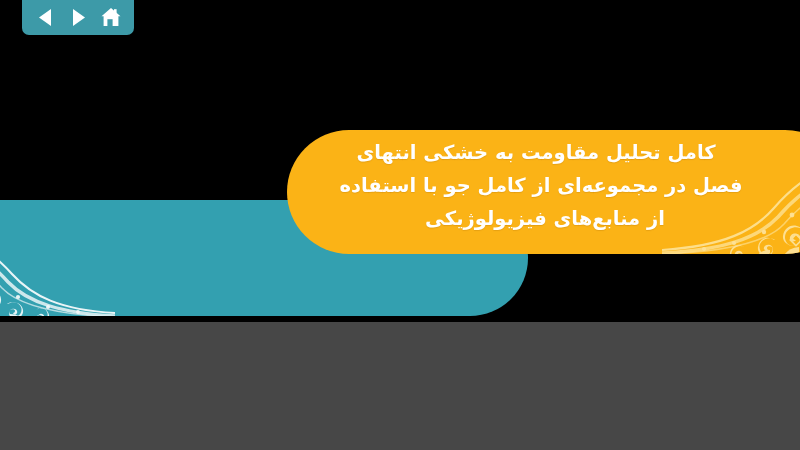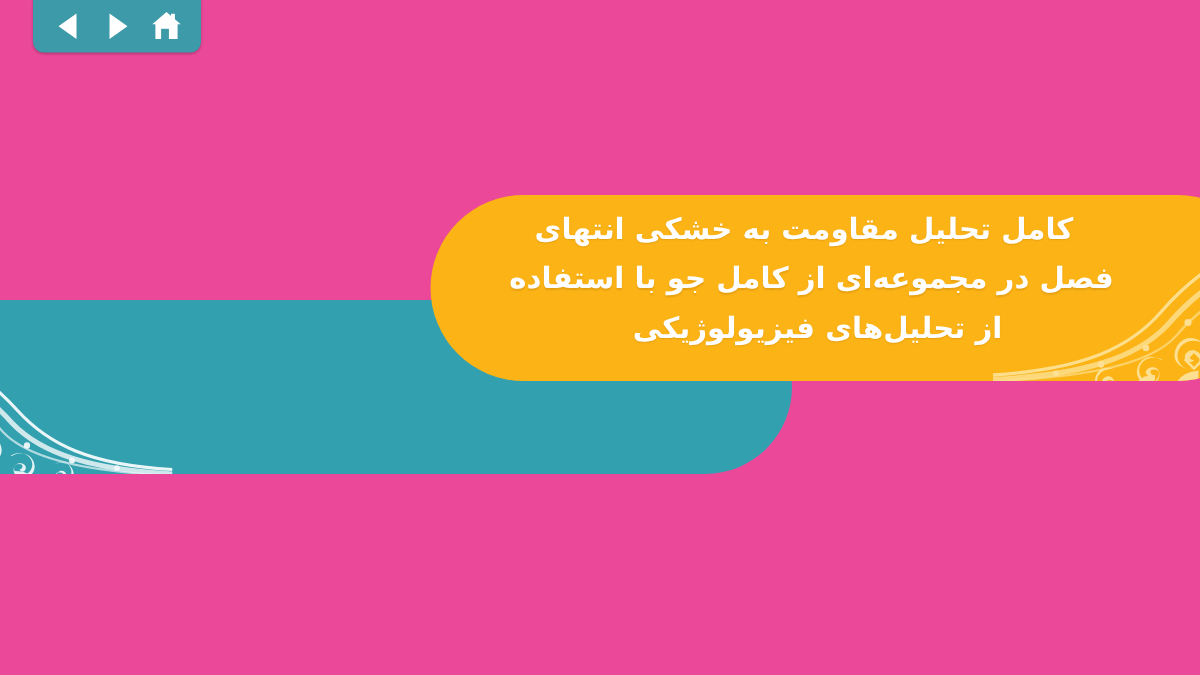--- a/index.html
+++ b/index.html
@@ -4,22 +4,22 @@
 <style>
   * { margin:0; padding:0; box-sizing:border-box; }
   html, body {
     width:800px; height:450px;
     overflow:hidden;
     background:#474747;
     font-family:"DejaVu Sans", sans-serif;
   }
   #stage {
     position:relative;
-    width:800px; height:450px;
-    background:#ec4899;
+    width:800px; height:322px;
+    background:#000000;
     overflow:hidden;
   }
 
   
   #navbar {
     position:absolute;
     left:22px; top:-6px;
     width:112px; height:41px;
     background:#3d9aa8;
     border-radius:7px;
@@ -181,16 +181,16 @@
         <path d="M137,117 q-10,1 -14,7 q10,3 14,-2 z"></path>
         <path d="M108,120 q-9,0 -12,5 q9,2 12,-2 z"></path>
         <path d="M176,34 q-8,3 -12,10 q9,2 13,-4 z"></path>
       </g>
     </svg>
   </div>
 
   <div id="title-block">
     <span class="tline" id="title-line-1">کامل تحلیل مقاومت به خشکی انتهای</span>
     <span class="tline" id="title-line-2">فصل در مجموعه‌ای از کامل جو با استفاده</span>
-    <span class="tline" id="title-line-3">از تحلیل‌های فیزیولوژیکی</span>
+    <span class="tline" id="title-line-3">از منابع‌های فیزیولوژیکی</span>
   </div>
 
 </div>
 
 </body></html>

